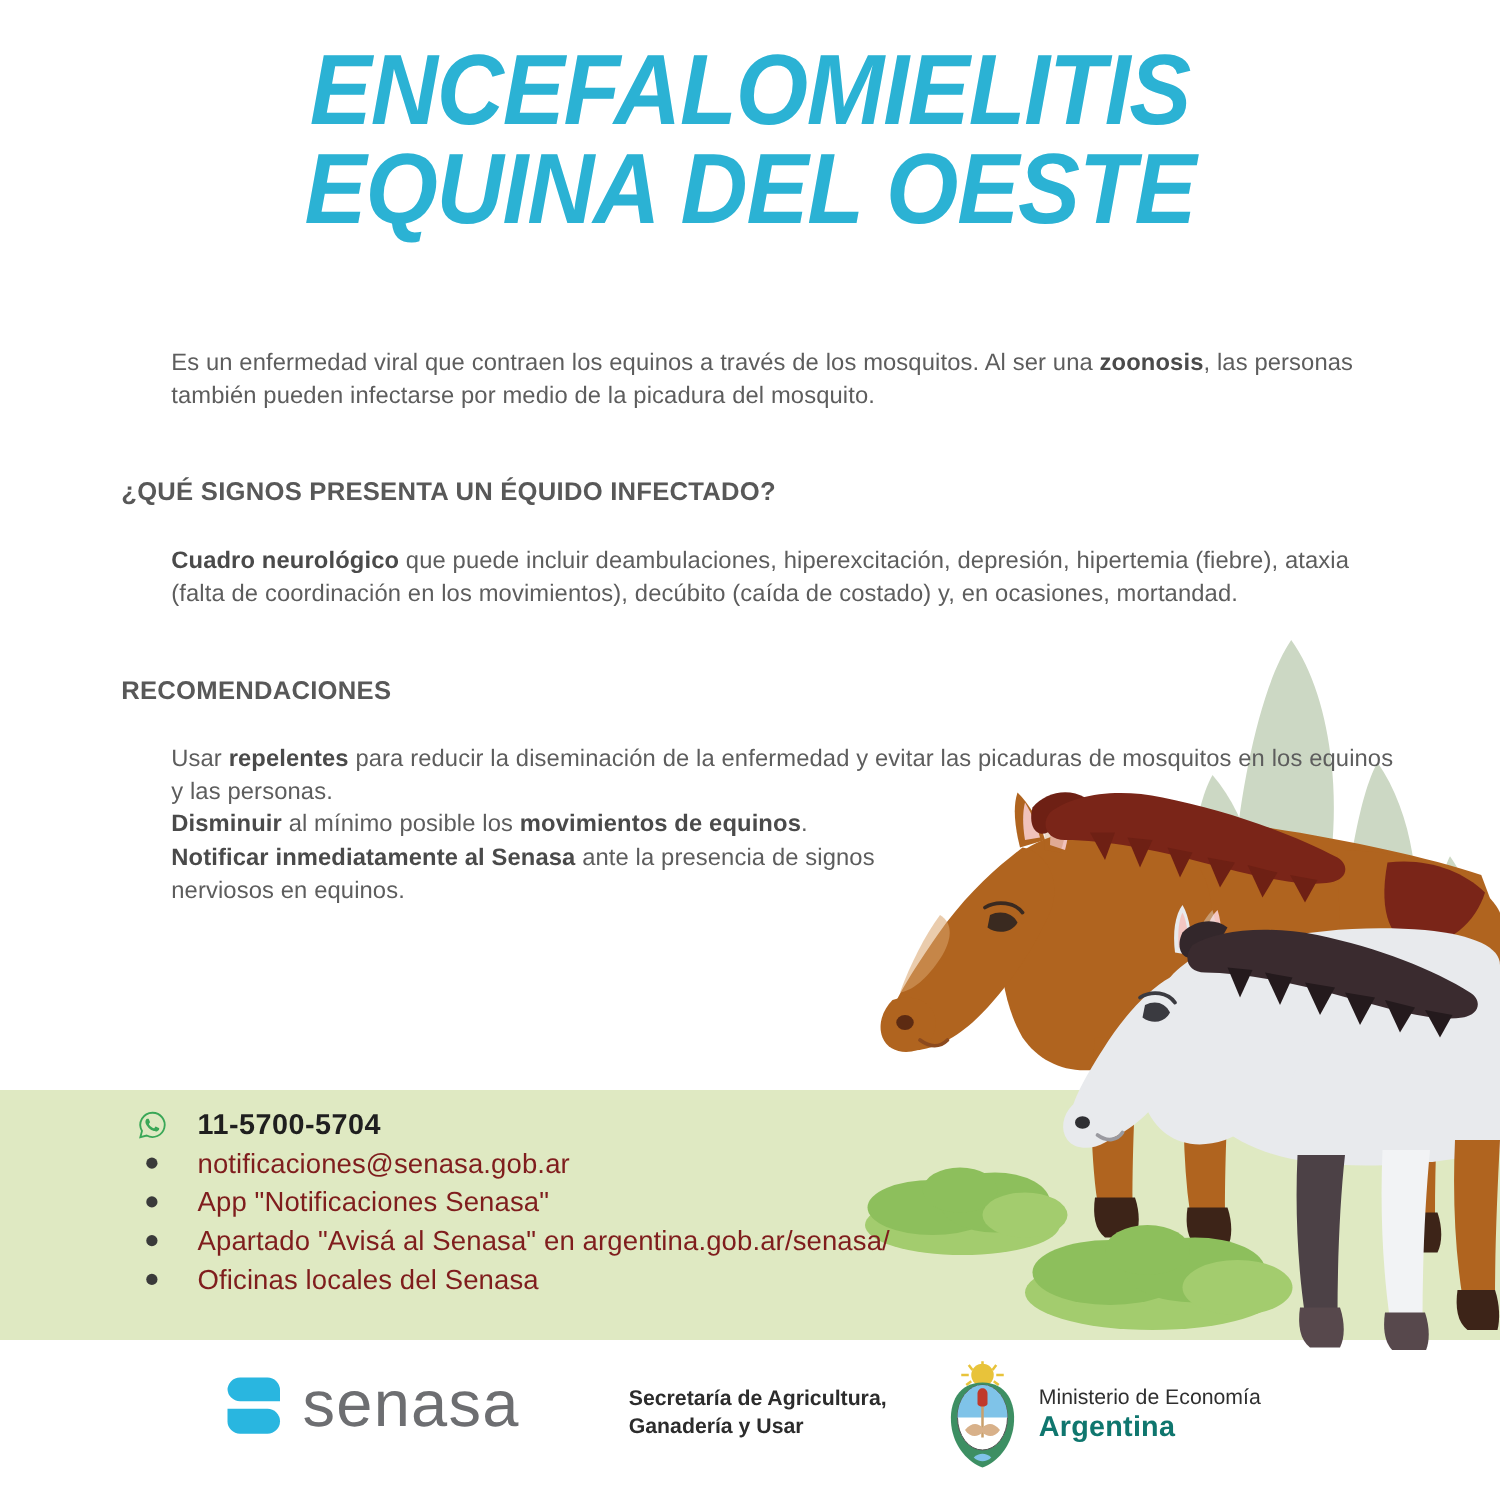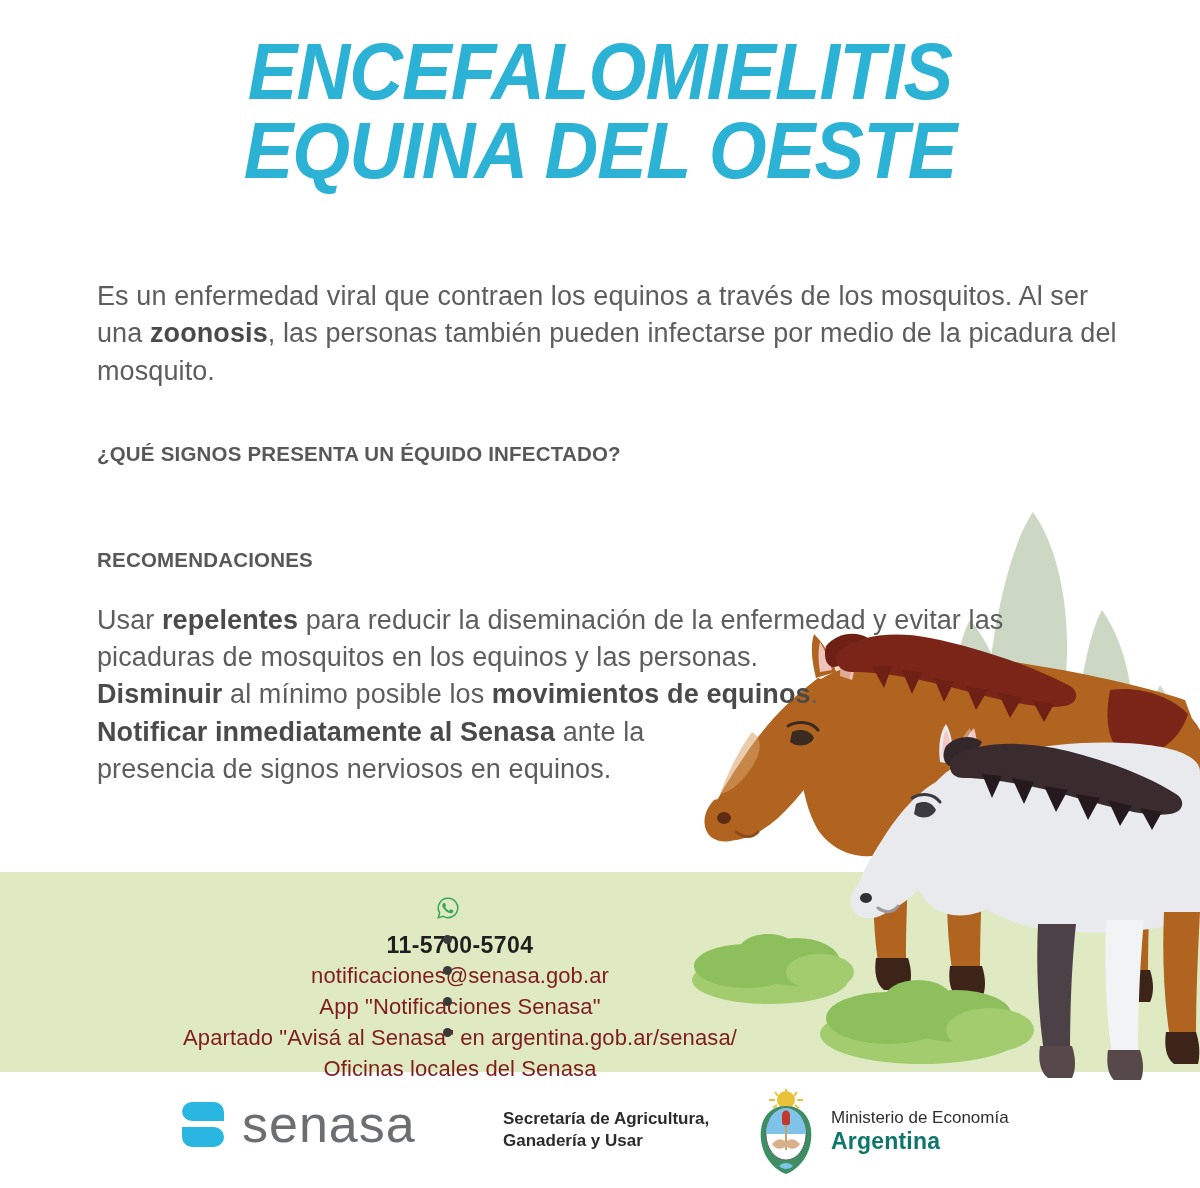--- a/index.html
+++ b/index.html
@@ -59,25 +59,26 @@
   }
 
   
   .content {
     position:absolute;
     left:97px; top:278px;
     width:1030px;
     z-index:4;
   }
   .para {
-    font-size:27px;
+    font-size:19px;
     line-height:1.38;
     color:#5d5d5d;
     letter-spacing:0.1px;
     max-width:1030px;
+    margin-left:40px;
   }
   .para b { color:#4a4a4a; font-weight:bold; }
 
   .sec-head {
     font-size:20.5px;
     font-weight:bold;
     color:#585858;
     letter-spacing:0.2px;
     text-transform:uppercase;
   }
@@ -92,21 +93,20 @@
   .contacts {
     position:absolute;
     left:110px; top:884px;
     z-index:6;
     width:700px;
   }
   .contact-row {
     display:flex;
     align-items:center;
     height:31px;
-    flex-direction:column;
   }
   .contact-marker {
     width:48px;
     display:flex;
     align-items:center;
     justify-content:flex-start;
     flex:0 0 48px;
   }
   .wa-icon { width:24px; height:24px; display:block; }
   .bullet {
@@ -315,20 +315,21 @@
   <div class="content">
 
     <p class="para body-wide"><span>Es un enfermedad viral que contraen los equinos a través de los mosquitos. Al ser una </span><b>zoonosis</b><span>, las personas también pueden infectarse por medio de la picadura del mosquito.</span></p>
 
     <div class="gap-lg"></div>
 
     <div class="sec-head">¿QUÉ SIGNOS PRESENTA UN ÉQUIDO INFECTADO?</div>
 
     <div class="gap-md"></div>
 
+    <p class="para body-wide"><b>Cuadro neurológico</b><span> que puede incluir deambulaciones, hiperexcitación, depresión, hipertemia (fiebre), ataxia (falta de coordinación en los movimientos), decúbito (caída de costado) y, en ocasiones, mortandad.</span></p>
 
     <div class="gap-lg"></div>
 
     <div class="sec-head">RECOMENDACIONES</div>
 
     <div class="gap-md"></div>
 
     <p class="para body-wide"><span>Usar </span><b>repelentes</b><span> para reducir la diseminación de la enfermedad y evitar las picaduras de mosquitos en los equinos y las personas.</span></p>
 
     <p class="para body-wide"><b>Disminuir</b><span> al mínimo posible los </span><b>movimientos de equinos</b><span>.</span></p>

